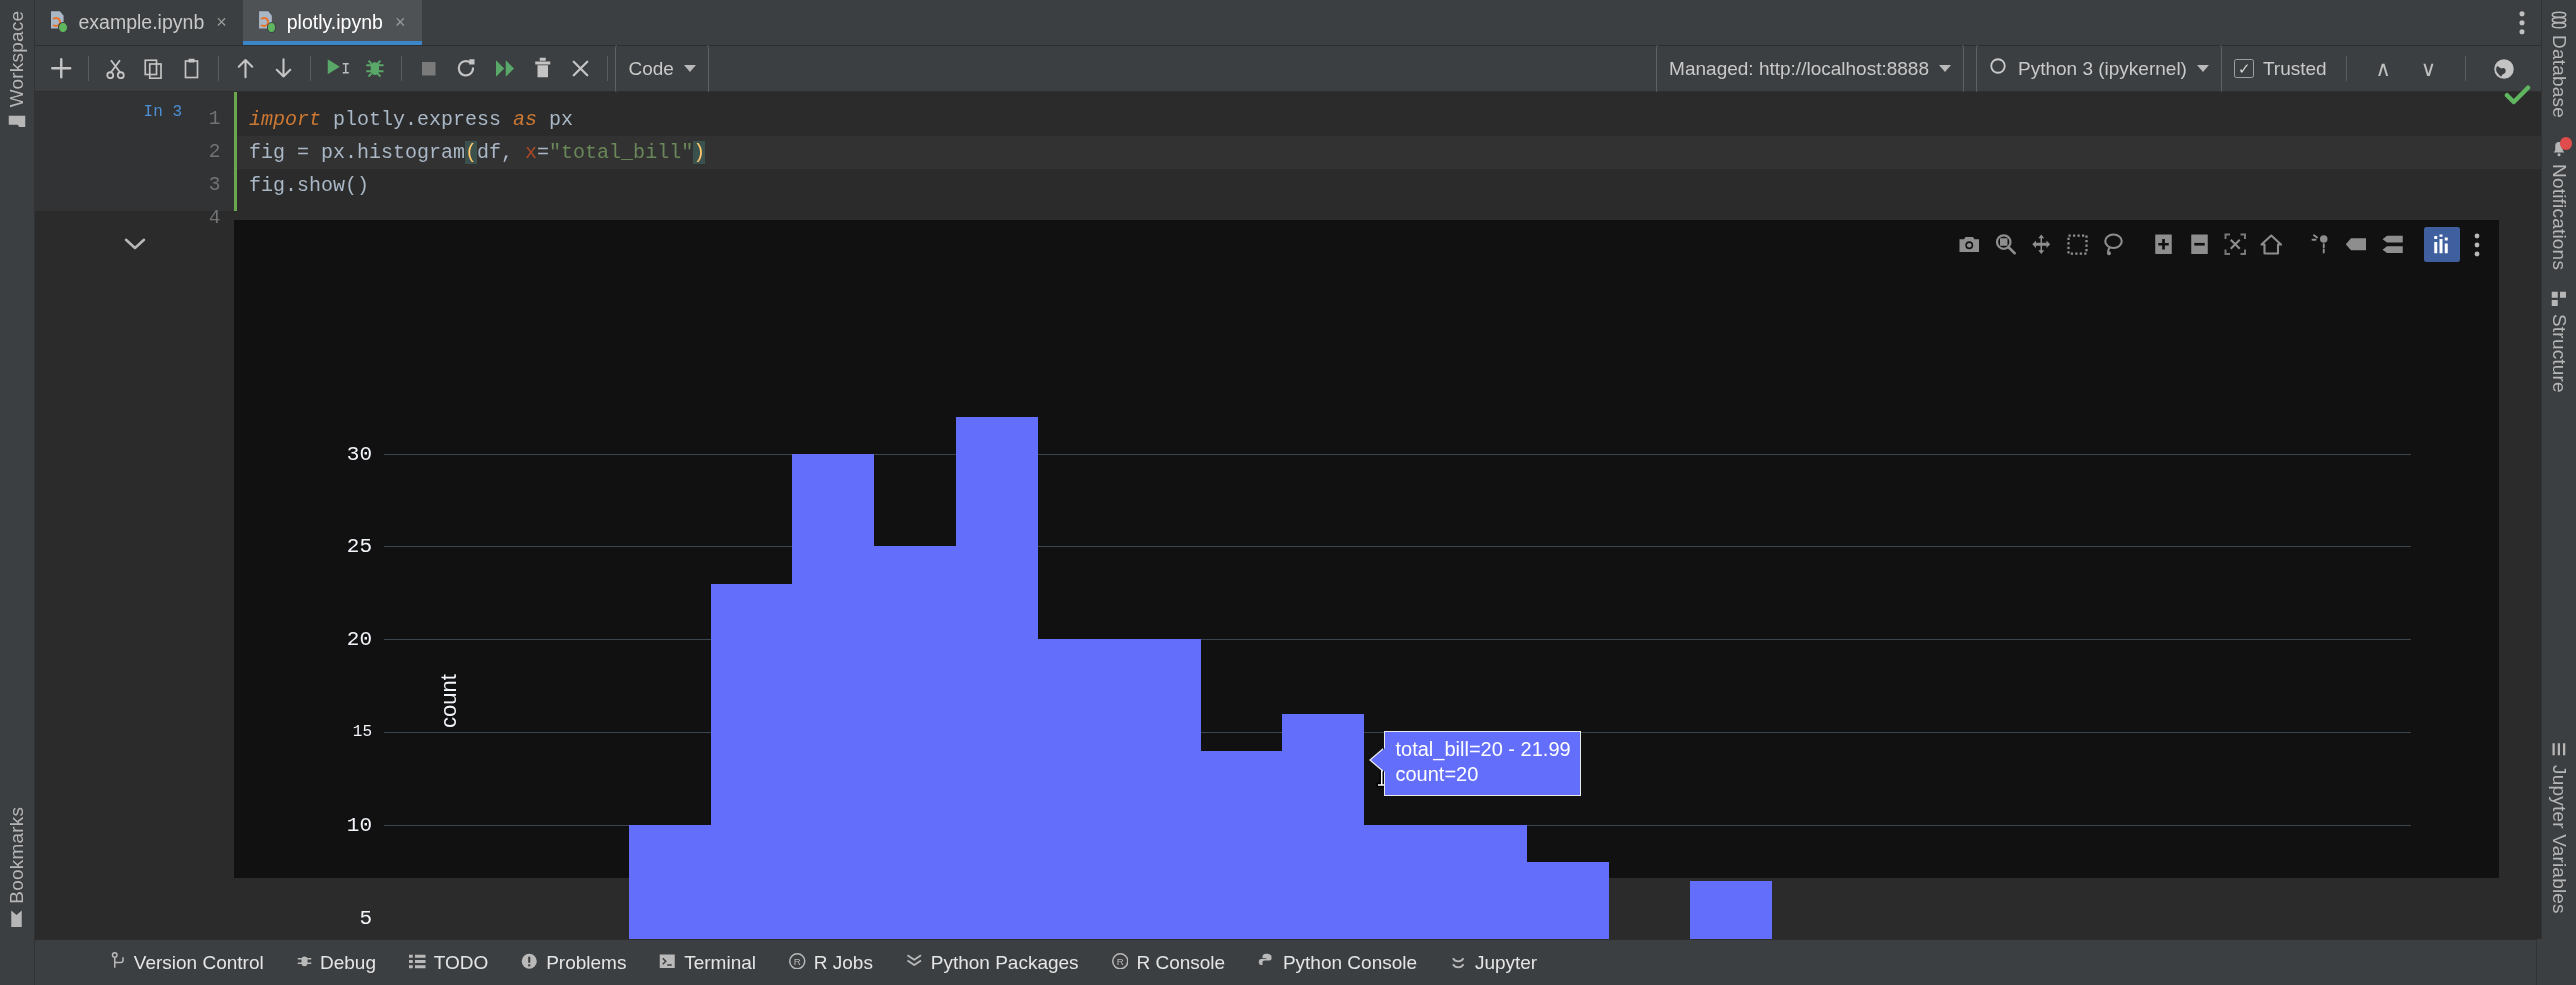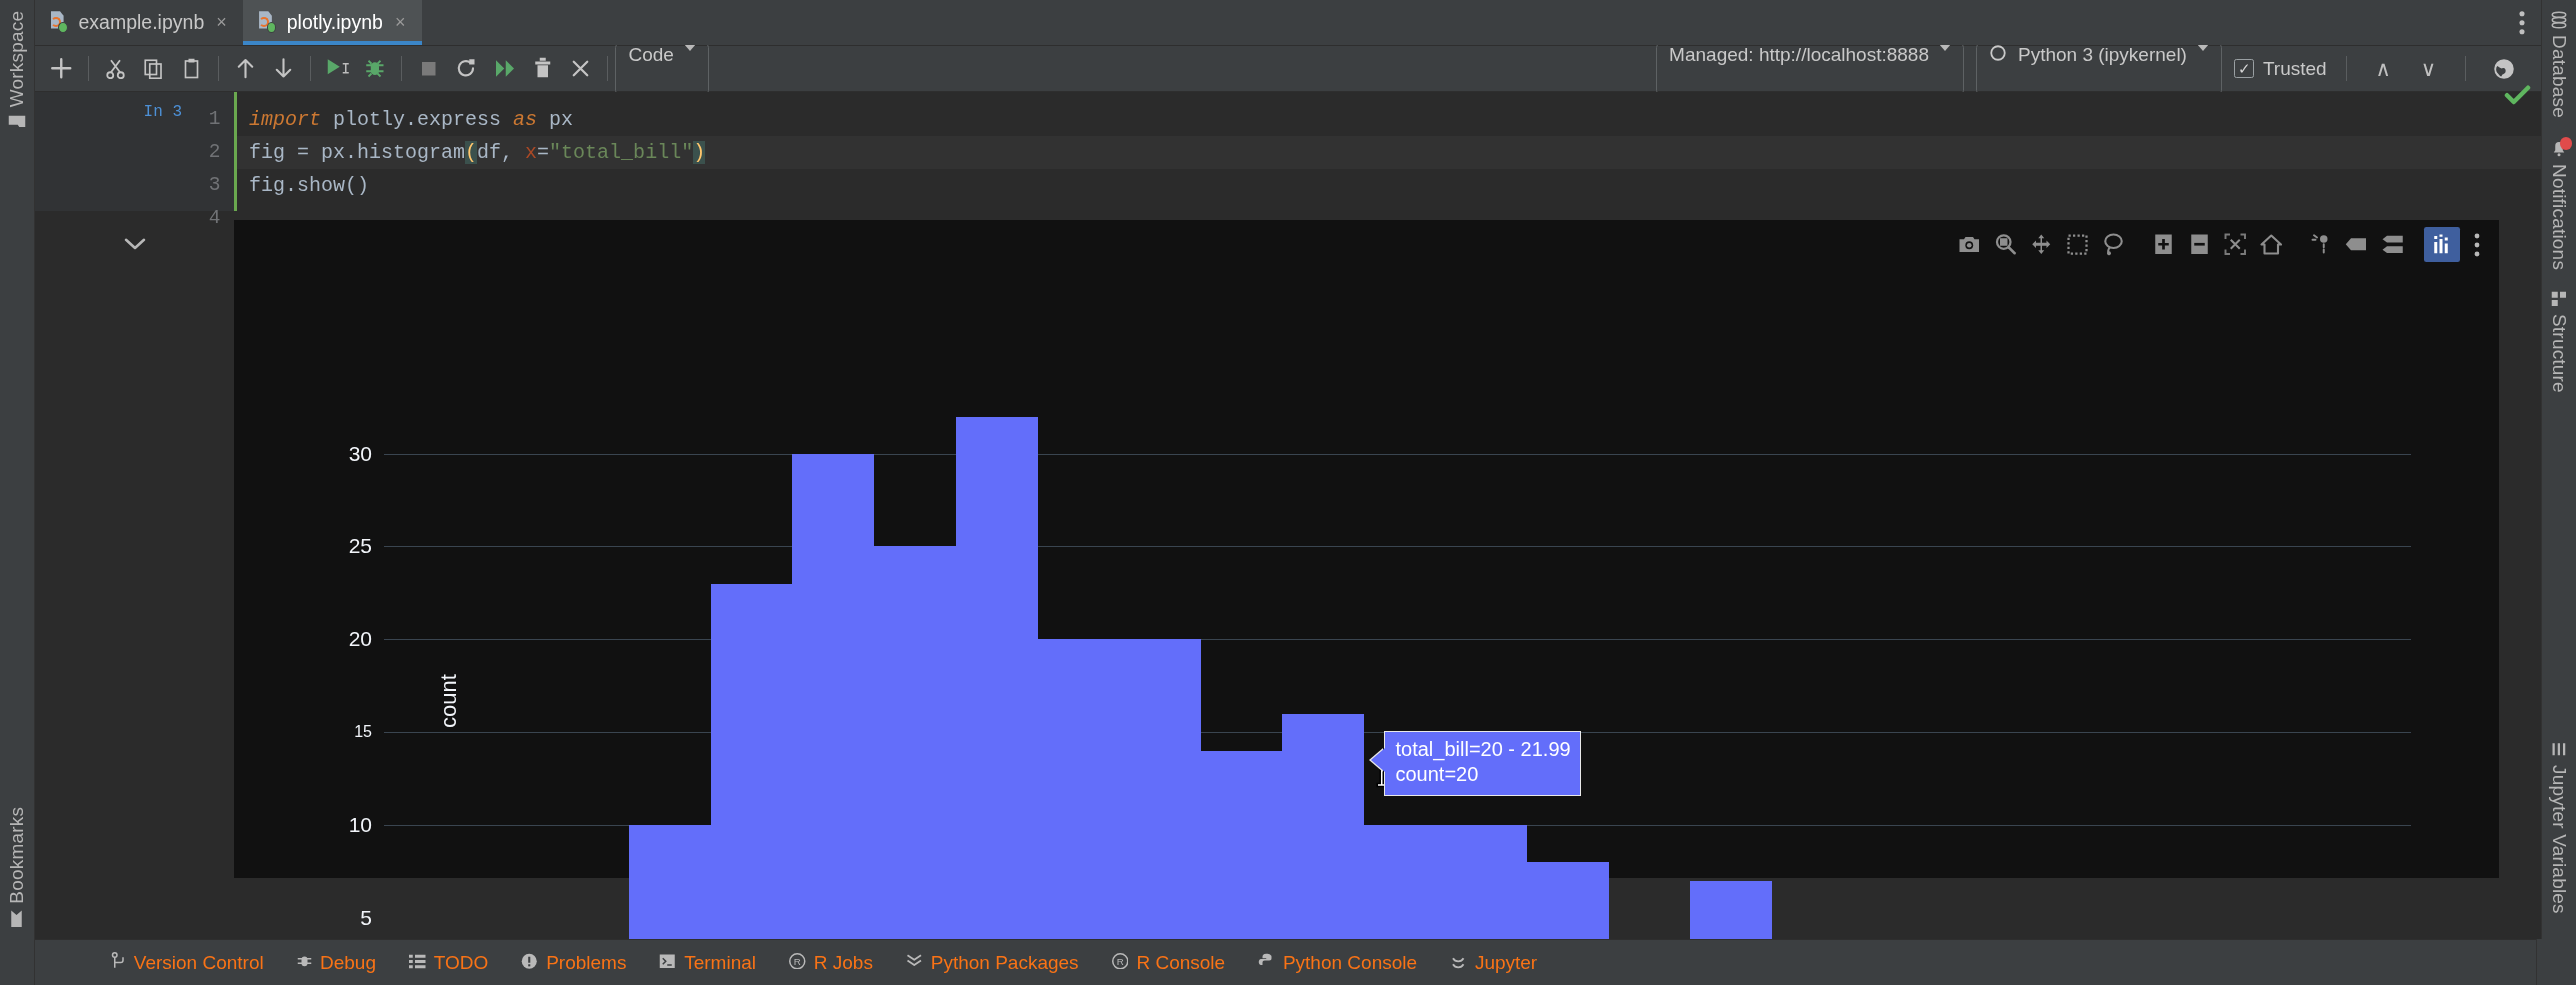--- a/index.html
+++ b/index.html
@@ -59,21 +59,21 @@
     height: 47px; background: #3c3f41; border-top: 0.8px solid #2e2e2e; border-bottom: 0.8px solid #2e2e2e;
     display: flex; align-items: center; gap: 0; padding: 0 7.5px; flex: none;
   }
   .tbtn {
     width: 38px; height: 35px; display: flex; align-items: center; justify-content: center;
     cursor: pointer; color: #c4c4c4; flex: none;
   }
   .tsep { width: 0.8px; height: 25.5px; background: #5a5d5f; margin: 0 7.5px; flex: none; }
   .combo {
     border: 0.8px solid #5e6264; border-radius: 4.5px; color: #c9c9c9; font-size: 19px;
-    height: 52px; display: flex; align-items: flex-start; gap: 10.5px; padding: 0 12px; cursor: pointer;
+    height: 52px; display: flex; align-items: center; gap: 10.5px; padding: 0 12px; cursor: pointer;
     white-space: nowrap;
   }
   .caret { width: 0; height: 0; border-left: 6.8px solid transparent; border-right: 6.8px solid transparent;
            border-top: 7.5px solid #b9b9b9; flex:none; }
   .rightpad { margin-left: auto; display: flex; align-items: center; gap: 12px; }
   .checkbox { width: 19.5px; height: 19.5px; border: 1.5px solid #9aa0a3; border-radius: 2.3px;
               display:flex; align-items:center; justify-content:center; color:#d6d6d6; font-size:15px; }
   .trusted { color: #c9c9c9; font-size: 19px; display:flex; align-items:center; gap: 9px; cursor:pointer;}
   .chev { color:#c0c0c0; font-size: 21px; padding: 0 9px; cursor: pointer; }
 
@@ -104,42 +104,42 @@
   .mb { width: 36px; height: 35px; display:flex; align-items:center; justify-content:center; cursor:pointer; }
   .mb svg { display:block; }
   .mb-sep { width: 13.5px; }
   .mb.active { background:#3f5f9e; border-radius:2.3px; }
   .mb-kebab { width: 33px; height:35px; display:flex; align-items:center; justify-content:center; cursor:pointer; }
 
   
   .plot-inner { position: absolute; inset: 0; }
   .ytitle { position: absolute; left: 215px; top: 481px; transform: translate(-50%,-50%) rotate(-90deg);
             color: #f2f5fa; font-size: 22px; white-space: nowrap; }
-  .ytickbox { position: absolute; width: 45px; }
+  .ytickbox { position: absolute; width: 45px; font-family: Liberation Mono, monospace; }
   .gridline { position: absolute; height: 0.8px; background: #3a4550; }
   .bar { position: absolute; bottom: 0; background: #636efa; }
 
   
   .tip {
     position: absolute; background: #636efa; border: 1.5px solid #e9e9e9; color: #fff;
     font-size: 20px; line-height: 25.5px; padding: 5.3px 9px 6.8px 10.5px; white-space: nowrap;
   }
   .tip::before {
     content: ""; position: absolute; left: -14.3px; top: 16.5px;
     border-top: 12.8px solid transparent; border-bottom: 12.8px solid transparent;
     border-right: 14.3px solid #636efa; filter: drop-shadow(-1.5px 0 0 #e9e9e9);
   }
   .ibeam { position: absolute; width: 19.5px; height: 33px; }
 
   
   .statusbar {
     height: 47px; background: #3c3f41; border-top: 0.8px solid #2e2e2e;
     display: flex; align-items: center; gap: 0; padding-left: 59px; flex: none;
   }
-  .sitem { display: flex; align-items: center; gap: 8.3px; color: #f97316; font-size: 19px;
+  .sitem { display: flex; align-items: center; gap: 8.3px; color: #e5e5e5; font-size: 19px;
            padding: 0 16.5px; cursor: pointer; white-space: nowrap; }
   .bottom-row { display: flex; flex: none; }
   .bl-corner { width: 35px; background: #3c3f41; border-right: 0.8px solid #323232;}
   .br-corner { width: 40px; background: #3c3f41; border-left: 0.8px solid #323232;}
 
   .badge-dot { position: absolute; width: 12.8px; height: 12.8px; background: #e04b4b; border-radius: 50%; }
 
   
   .inspect-check { position: absolute; right: 7.5px; top: 81px; }
 </style>

